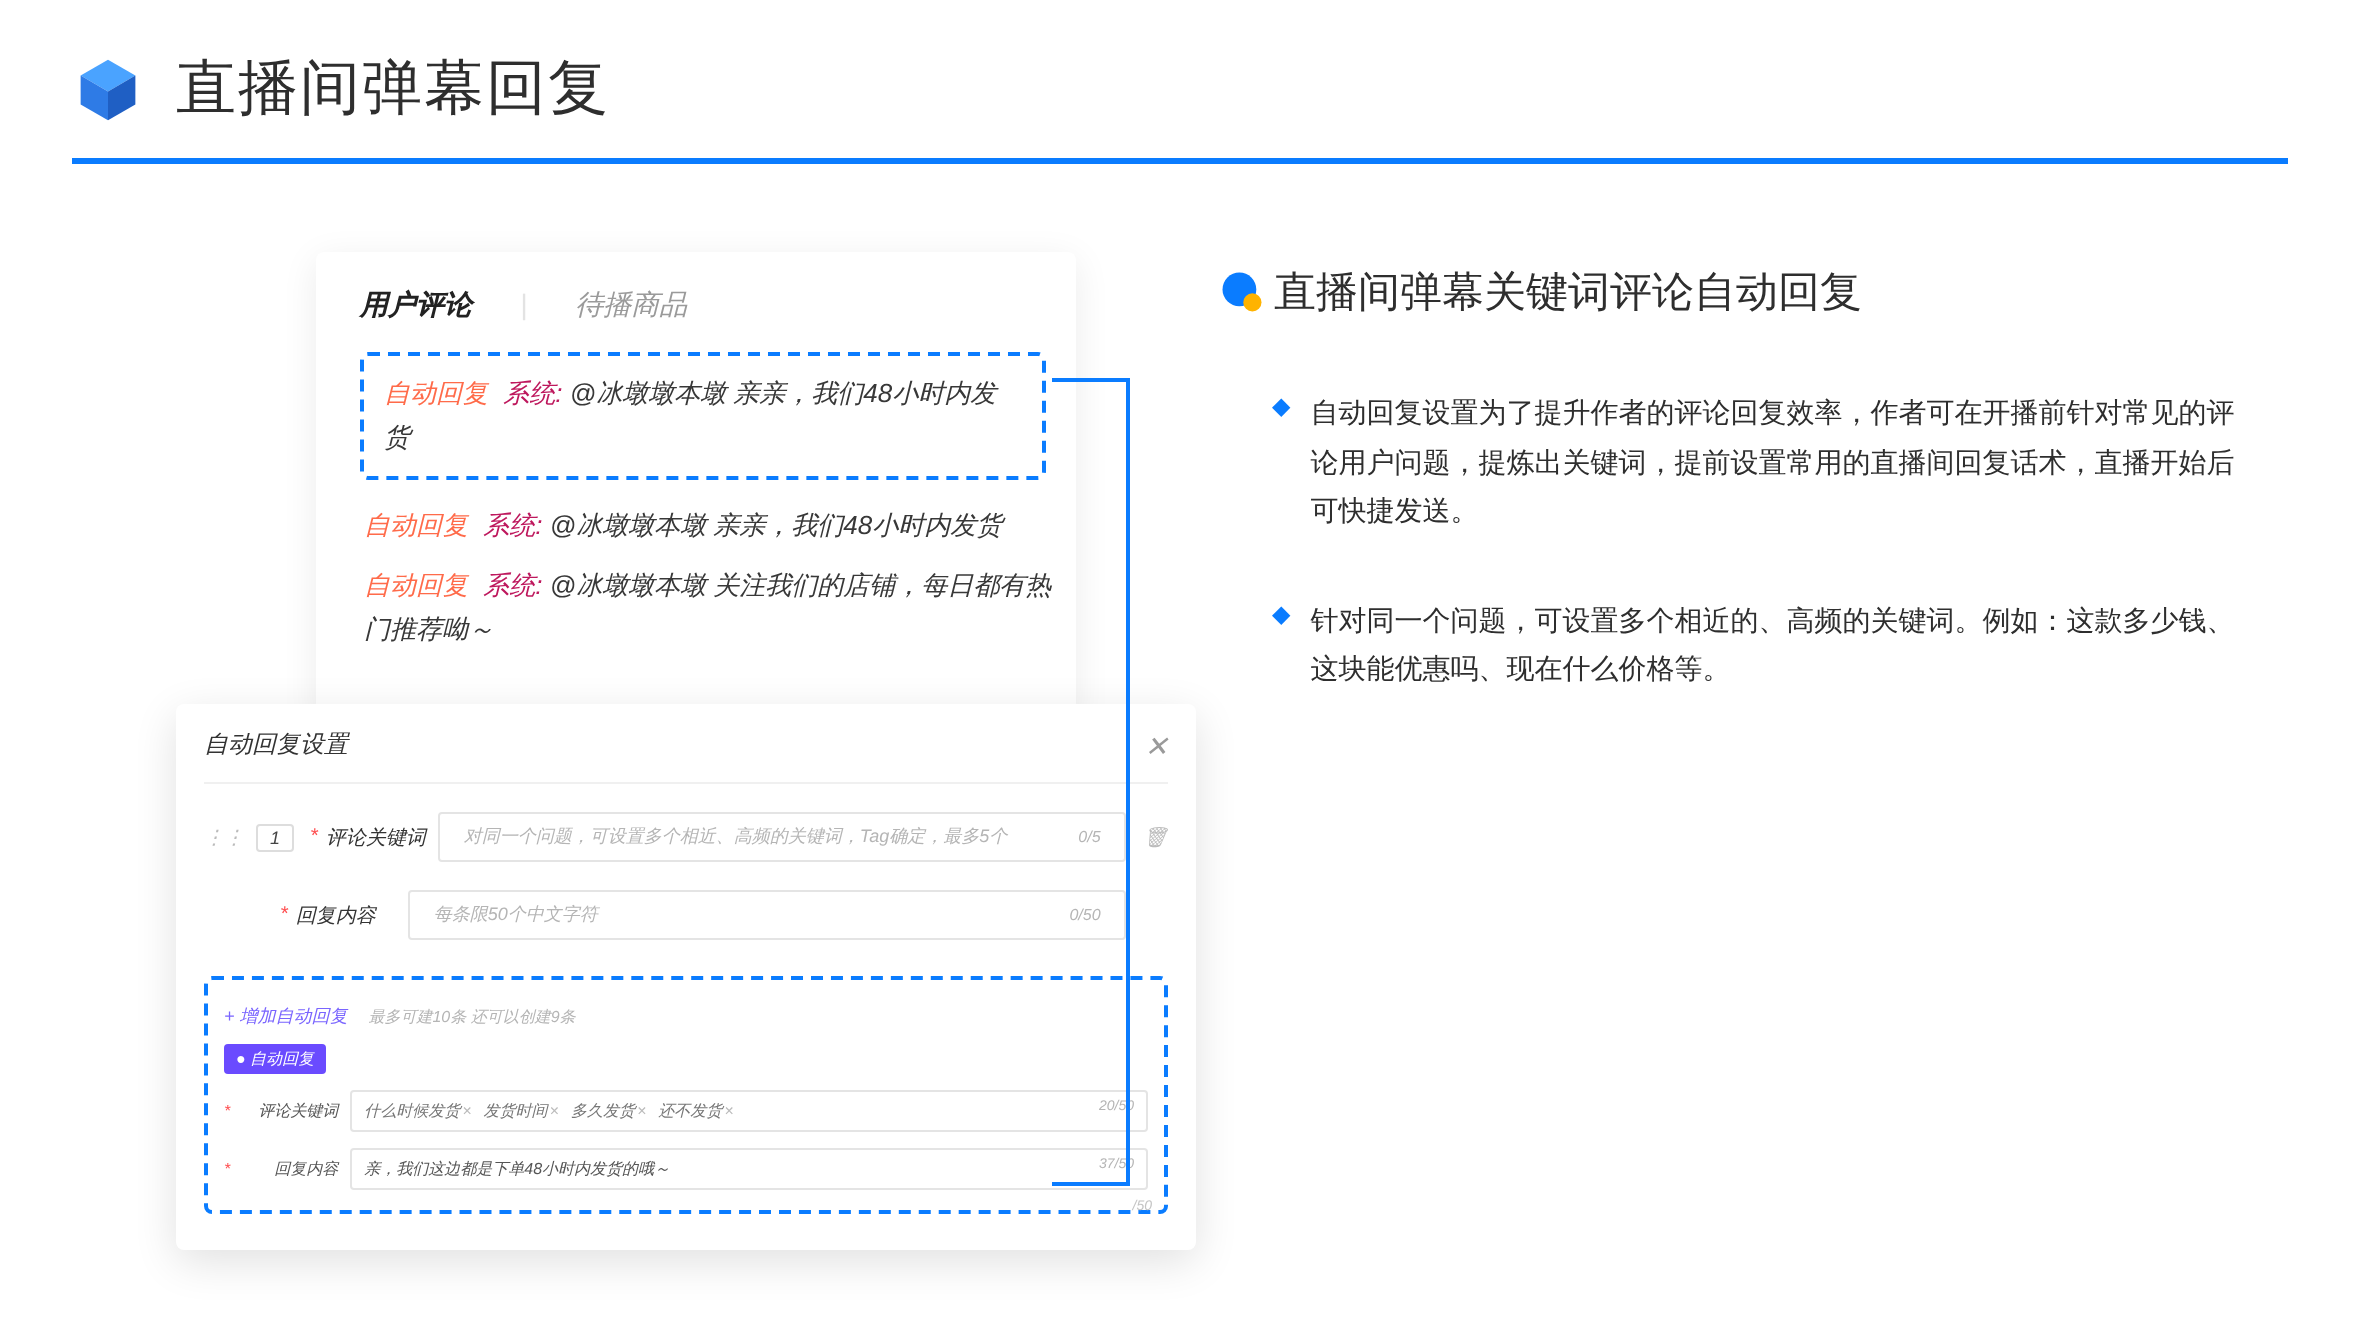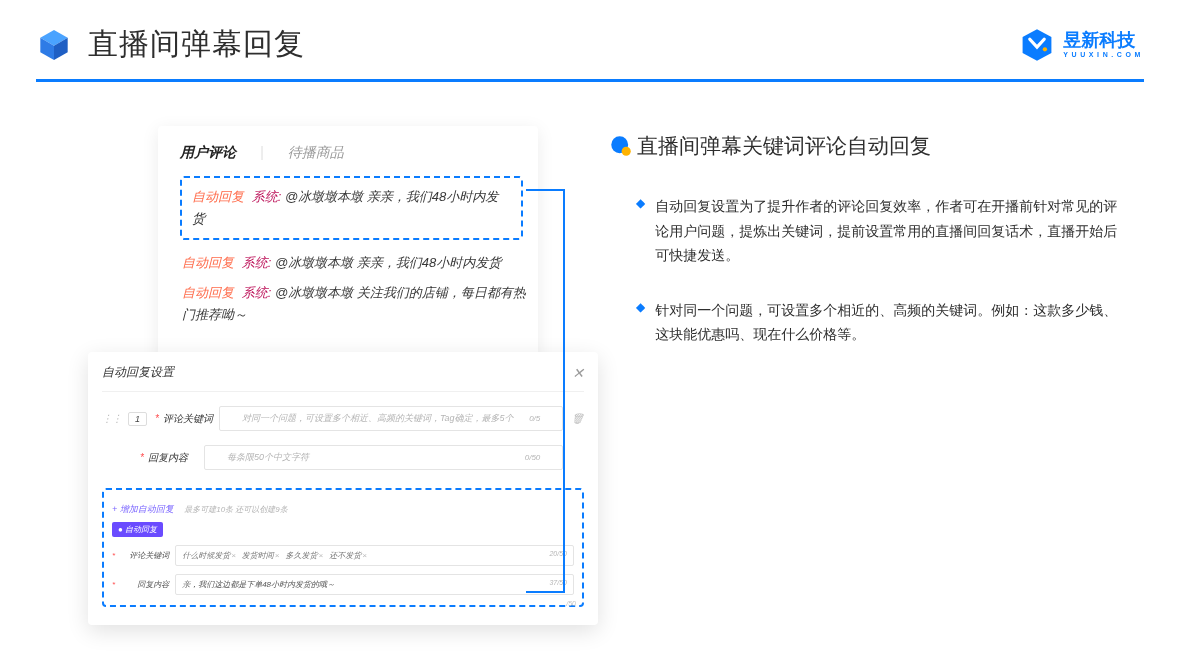--- a/index.html
+++ b/index.html
@@ -37,21 +37,21 @@
 
 .modal { position: absolute; left: 40px; top: 226px; width: 510px; background: #fff; box-shadow: 0 6px 22px rgba(0,0,0,0.12); border-radius: 4px; padding: 12px 14px 18px 14px; }
 .modal-head { display: flex; justify-content: space-between; align-items: center; font-size: 12px; color: #333; padding-bottom: 10px; border-bottom: 1px solid #f0f0f0; }
 .close-x { color: #9a9a9a; font-size: 14px; cursor: pointer; }
 
 .form-row { display: flex; align-items: center; margin-top: 14px; font-size: 10px; color: #333; position: relative; }
 .drag { color: #bbb; margin-right: 6px; font-size: 10px; }
 .num-badge { display: inline-block; border: 1px solid #ddd; border-radius: 2px; padding: 1px 6px; font-size: 9px; margin-right: 8px; color: #444; }
 .req { color: #ff4d4f; margin-right: 4px; }
 .lbl { width: 56px; color: #333; }
-.inp { flex: 1; border: 1px solid #e4e4e4; border-radius: 2px; padding: 5px 22px; font-size: 9px; color: #b5b5b5; display: flex; justify-content: space-between; align-items: center; }
+.inp { flex: 1; border: 1px solid #e4e4e4; border-radius: 2px; padding: 5px 12px; font-size: 9px; color: #b5b5b5; display: flex; justify-content: space-between; align-items: center; }
 .inp .count { color: #b5b5b5; font-size: 8px; }
 .trash { margin-left: 8px; color: #bbb; font-size: 10px; }
 
 .dashed-box { border: 2px dashed #0a7cff; border-radius: 4px; margin-top: 18px; padding: 8px 8px 10px 8px; }
 .add-link { color: #7a65ff; font-size: 9px; }
 .add-note { color: #b5b5b5; font-size: 8px; margin-left: 6px; }
 .example-tag { display: inline-block; background: #6a4bff; color: #fff; font-size: 8px; padding: 2px 6px; border-radius: 2px; margin-top: 6px; }
 .ex-row { display: flex; align-items: center; margin-top: 8px; font-size: 8px; color: #666; }
 .ex-lbl { width: 56px; text-align: right; padding-right: 6px; color: #555; }
 .ex-inp { flex: 1; border: 1px solid #e4e4e4; border-radius: 2px; padding: 4px 6px; display: flex; justify-content: space-between; font-size: 8px; color: #888; }
@@ -76,31 +76,20 @@
 
 <div class="header">
   <div class="header-left">
     <svg class="cube-icon" viewBox="0 0 100 100">
       <polygon points="50,8 88,30 50,52 12,30" fill="#4aa3ff"></polygon>
       <polygon points="12,30 50,52 50,92 12,70" fill="#2e7be6"></polygon>
       <polygon points="88,30 50,52 50,92 88,70" fill="#1f5fc4"></polygon>
     </svg>
     <div class="page-title">直播间弹幕回复</div>
   </div>
-  <div class="logo-right">
-    <svg class="logo-hex" viewBox="0 0 100 100">
-      <polygon points="50,6 90,28 90,72 50,94 10,72 10,28" fill="#0a7cff"></polygon>
-      <path d="M30 34 L50 56 L70 34" stroke="#fff" stroke-width="9" fill="none" stroke-linecap="round"></path>
-      <circle cx="72" cy="62" r="6" fill="#ffb300"></circle>
-    </svg>
-    <div class="logo-text">
-      <span class="logo-cn">昱新科技</span>
-      <span class="logo-en">YUUXIN.COM</span>
-    </div>
-  </div>
 </div>
 <div class="hr"></div>
 
 <div class="main">
   <div class="left-col">
 
     <div class="comment-card">
       <div class="tabs">
         <span class="tab active">用户评论</span>
         <span class="divider-v">|</span>

